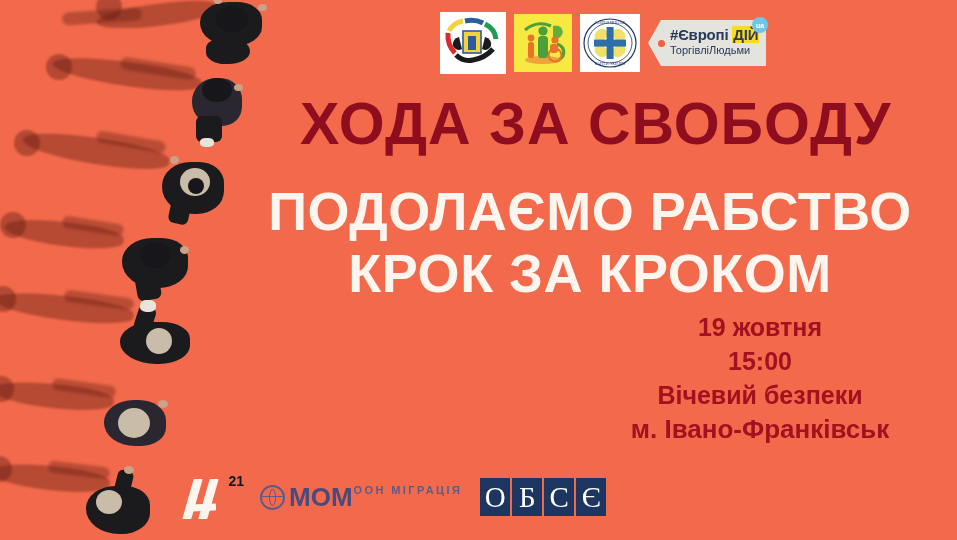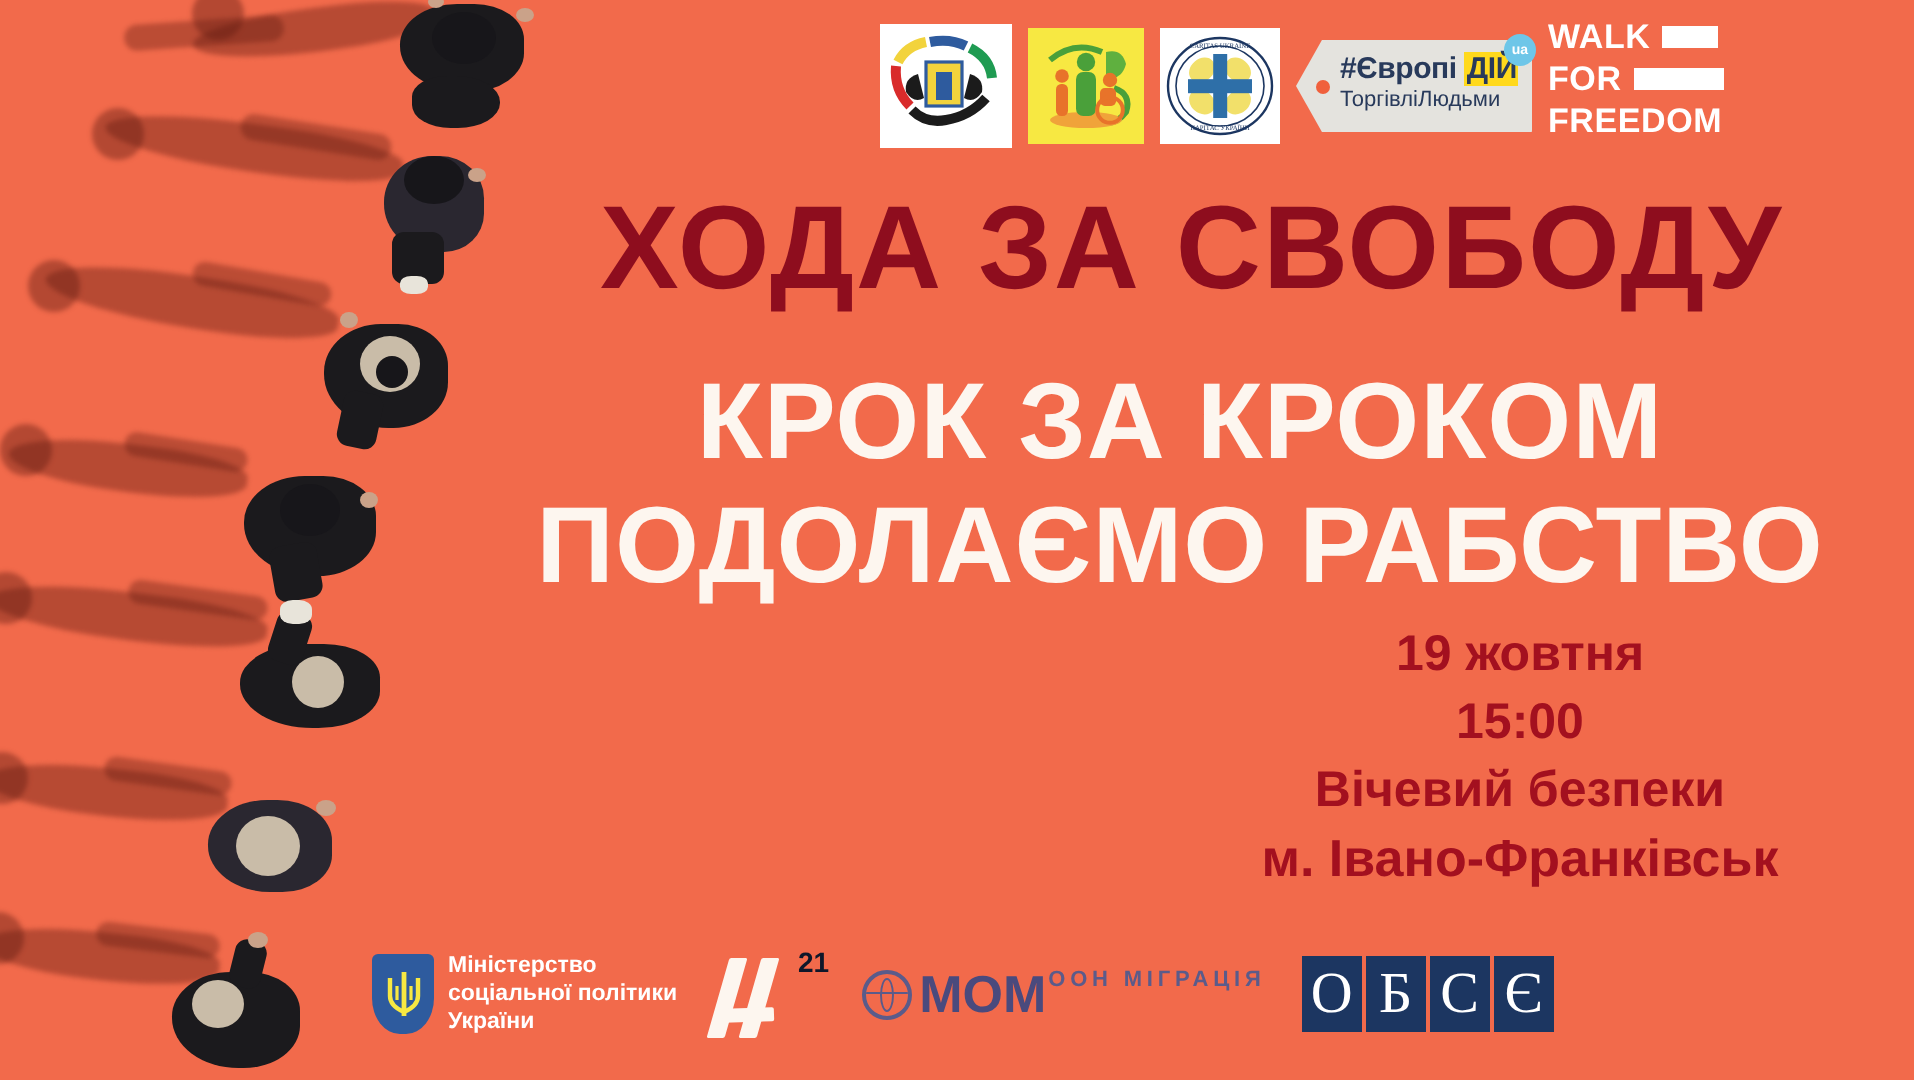--- a/index.html
+++ b/index.html
@@ -431,67 +431,38 @@
     </div>
 
     <div class="tag-logo">
       <div class="tag-shape"></div>
       <div class="tag-dot"></div>
       <div class="tag-l1"><span>#Європі </span><span class="hl">ДІЙ</span></div>
       <div class="tag-l2">ТоргівліЛюдьми</div>
       <div class="tag-ua">ua</div>
     </div>
 
-    <div class="wff">
-      <div class="wff-row">
-        <span>WALK</span>
-        <span class="wff-bar" style="width:28px;"></span>
-      </div>
-      <div class="wff-row">
-        <span>FOR</span>
-        <span class="wff-bar" style="width:45px;"></span>
-      </div>
-      <div class="wff-row">
-        <span>FREEDOM</span>
-      </div>
-    </div>
   </div>
 
   <div class="h-dark">ХОДА ЗА СВОБОДУ</div>
 
   <div class="h-white">
+    <div>ПОДОЛАЄМО РАБСТВО</div>
     <div>КРОК ЗА КРОКОМ</div>
-    <div>ПОДОЛАЄМО РАБСТВО</div>
   </div>
 
   <div class="details">
     <div>19 жовтня</div>
     <div>15:00</div>
     <div>Вічевий безпеки</div>
     <div class="line-city">м. Івано-Франківськ</div>
   </div>
 
   <div class="bottom-logos">
 
-    <div class="ministry">
-      <div class="crest">
-        <svg width="20" height="26" viewBox="0 0 20 26">
-          <path d="M10 2 L10 24" stroke="#f7e842" stroke-width="2.4"></path>
-          <path d="M3 5 L3 14 Q3 19 10 22" stroke="#f7e842" stroke-width="2.2" fill="none"></path>
-          <path d="M17 5 L17 14 Q17 19 10 22" stroke="#f7e842" stroke-width="2.2" fill="none"></path>
-          <path d="M6.5 9 L6.5 16" stroke="#f7e842" stroke-width="1.6"></path>
-          <path d="M13.5 9 L13.5 16" stroke="#f7e842" stroke-width="1.6"></path>
-        </svg>
-      </div>
-      <div class="ministry-text">
-        <div>Міністерство</div>
-        <div>соціальної політики</div>
-        <div>України</div>
-      </div>
-    </div>
 
     <div class="a21">
       <div class="stroke" style="left:2px; bottom:0; width:9px; height:40px; transform:skewX(-16deg);"></div>
       <div class="stroke" style="left:18px; bottom:0; width:9px; height:40px; transform:skewX(-16deg);"></div>
       <div class="stroke" style="left:4px; bottom:8px; width:26px; height:7px; transform:rotate(-2deg);"></div>
       <div class="num">21</div>
     </div>
 
     <div class="iom">
       <div class="iom-row">

